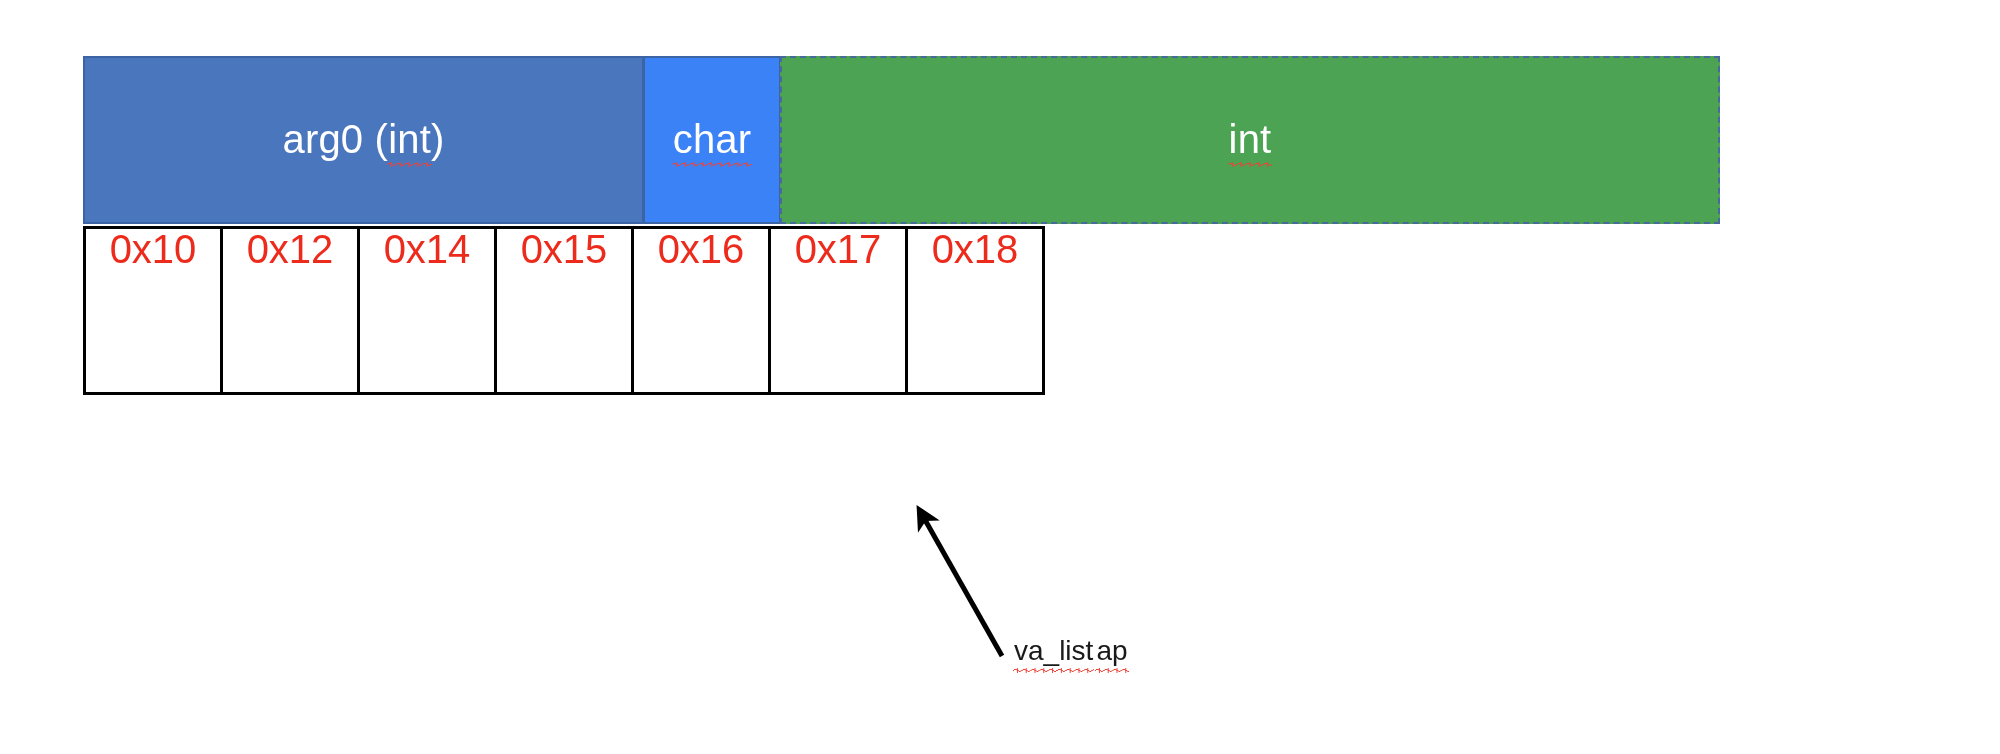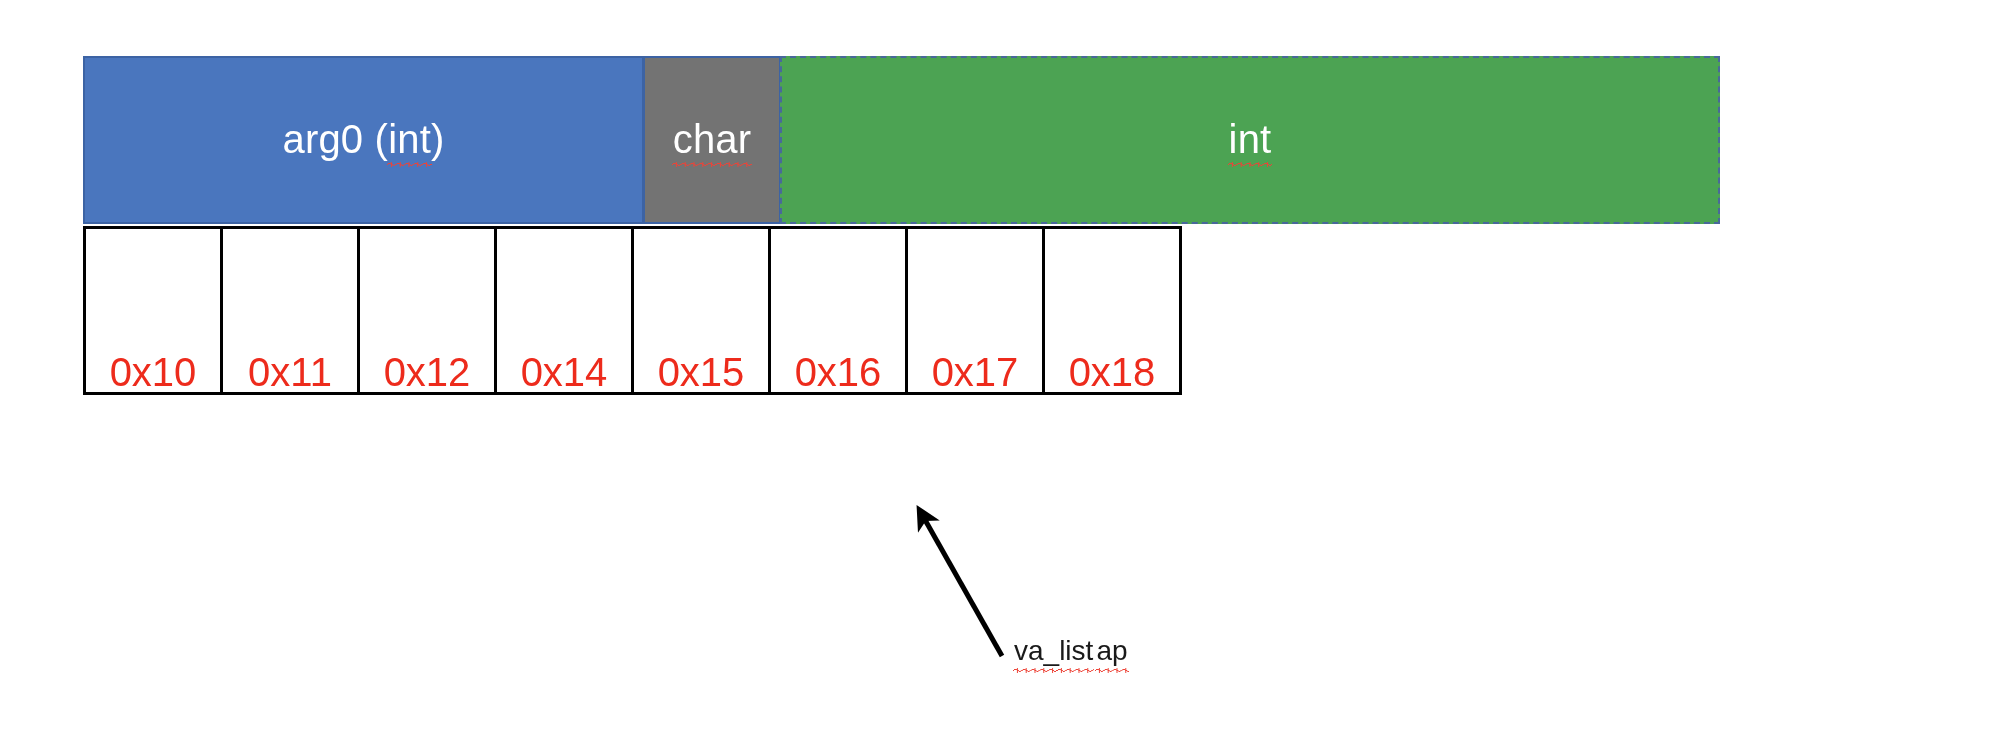--- a/index.html
+++ b/index.html
@@ -39,21 +39,21 @@
     width: 561px;
     height: 168px;
     background: #4A76BE;
     border: 2px solid #3C63A4;
   }
   .blk-char {
     left: 643px;
     top: 56px;
     width: 138px;
     height: 168px;
-    background: #737373;
+    background: #3b82f6;
     border: 2px solid #3C63A4;
   }
   .blk-int {
     left: 780px;
     top: 56px;
     width: 940px;
     height: 168px;
     background: #4CA353;
     border: 2px dashed #49689B;
   }
@@ -87,21 +87,21 @@
     display: flex;
   }
   .addr-cell {
     box-sizing: border-box;
     width: 140px;
     height: 169px;
     background: #ffffff;
     border: 3px solid #000000;
     margin-left: -3px;
     display: flex;
-    align-items: flex-end;
+    align-items: flex-start;
     justify-content: center;
     color: #ED2B1C;
     font-size: 40px;
     font-weight: 400;
     line-height: 1;
   }
   .addr-cell:first-child { margin-left: 0; }
   .addr-cell.wide { width: 168px; }
 
   
@@ -138,23 +138,20 @@
 
   <div class="type-block blk-int">
     <span class="sq">int</span>
   </div>
 
   <div class="addr-row">
     <div class="addr-cell">
         <span>0x10</span>
       </div>
     <div class="addr-cell">
-        <span>0x11</span>
-      </div>
-    <div class="addr-cell">
         <span>0x12</span>
       </div>
     <div class="addr-cell">
         <span>0x14</span>
       </div>
     <div class="addr-cell">
         <span>0x15</span>
       </div>
     <div class="addr-cell">
         <span>0x16</span>

